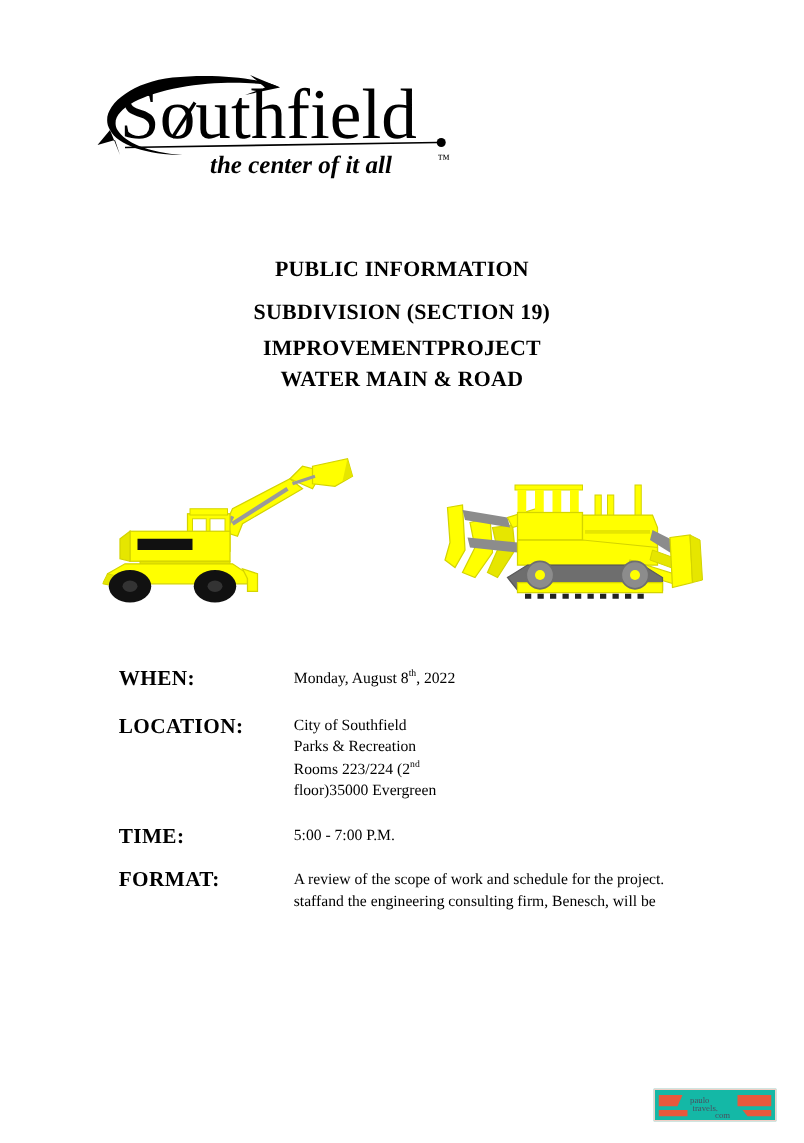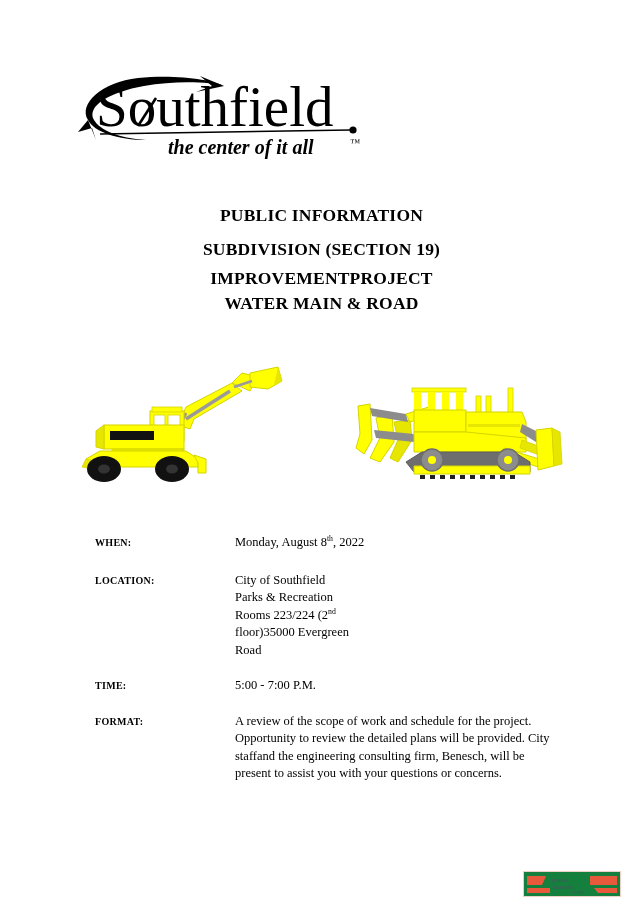--- a/index.html
+++ b/index.html
@@ -13,21 +13,21 @@
     position: relative;
     overflow: hidden;
     font-family: "Liberation Serif", "DejaVu Serif", serif;
     color: #000000;
   }
 
   
   #logo-block {
     position: absolute;
     left: 72px;
-    top: 68px;
+    top: 52px;
     width: 300px;
     height: 90px;
   }
   #logo-svg { display: block; }
 
   
   #title-block {
     position: absolute;
     left: 0;
     top: 198px;
@@ -73,21 +73,21 @@
   .detail-row {
     position: relative;
     display: flex;
     align-items: flex-start;
     margin-bottom: 16px;
   }
   .detail-label {
     width: 100px;
     flex: 0 0 100px;
     font-weight: bold;
-    font-size: 10px;
+    font-size: 17px;
     line-height: 17.5px;
     letter-spacing: 0.3px;
   }
   .detail-value {
     flex: 1;
     font-size: 12.5px;
     line-height: 17.5px;
     margin-left: 40px;
   }
   .detail-value .vline { display: block; }
@@ -101,21 +101,21 @@
   #row-time  { margin-bottom: 18px; justify-content: center; }
 
   
   #watermark {
     position: absolute;
     left: 523px;
     top: 871px;
     width: 98px;
     height: 26px;
     border: 1px solid #f0cfc6;
-    background: #15803d;
+    background: #14b8a6;
     box-sizing: border-box;
   }
   #watermark svg { display: block; }
 </style>
 </head>
 <body>
 
 <div id="logo-block">
   <svg id="logo-svg" width="300" height="92" viewBox="0 0 300 92">
 
@@ -249,36 +249,33 @@
     <div class="detail-value"><span>Monday, August 8</span><sup>th</sup><span>, 2022</span></div>
   </div>
 
   <div class="detail-row" id="row-location">
     <div class="detail-label">LOCATION:</div>
     <div class="detail-value">
       <span class="vline">City of Southfield</span>
       <span class="vline">Parks &amp;  Recreation</span>
       <span class="vline"><span>Rooms 223/224  (2</span><sup>nd</sup></span>
       <span class="vline">floor)35000 Evergreen</span>
-      <span class="vline">Road</span>
     </div>
   </div>
 
   <div class="detail-row" id="row-time">
     <div class="detail-label">TIME:</div>
     <div class="detail-value">5:00 - 7:00 P.M.</div>
   </div>
 
   <div class="detail-row" id="row-format">
     <div class="detail-label">FORMAT:</div>
     <div class="detail-value">
       <span class="vline">A review of the scope of work and schedule for the project.</span>
-      <span class="vline">Opportunity to review the detailed plans will be provided.  City</span>
       <span class="vline">staffand the engineering consulting firm, Benesch, will be</span>
-      <span class="vline">present to assist you with your questions or concerns.</span>
     </div>
   </div>
 </div>
 
 <div id="watermark">
   <svg width="96" height="24" viewBox="0 0 96 24">
     <path d="M3 4 L22 4 L18 13 L3 13 Z" fill="#E8593C"></path>
     <path d="M3 16 L26 16 L26 21 L3 21 Z" fill="#E8593C"></path>
     <path d="M66 4 L93 4 L93 13 L66 13 Z" fill="#E8593C"></path>
     <path d="M70 16 L93 16 L93 21 L74 21 Z" fill="#E8593C"></path>

